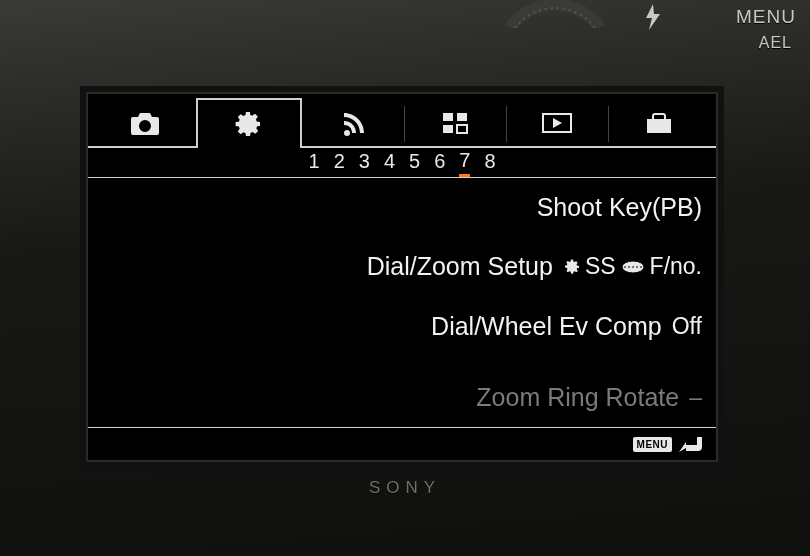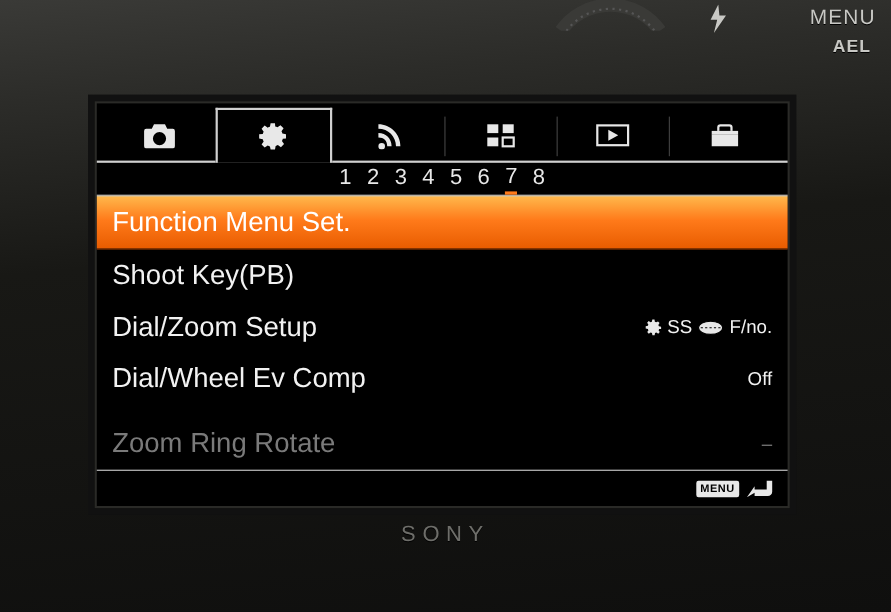--- a/index.html
+++ b/index.html
@@ -10,32 +10,33 @@
     font-family: -apple-system, "Helvetica Neue", Arial, sans-serif;
     overflow: hidden;
     position: relative;
   }
   
   
   .camera-body {
     position: absolute;
     inset: 0;
     background: linear-gradient(175deg, #3a3a37 0%, #2c2c29 15%, #181815 40%, #0f0f0e 100%);
+    text-align: right;
   }
   .body-label {
     position: absolute;
     color: #c8c8c4;
     font-size: 18px;
-    font-weight: 700;
+    font-weight: 400;
     letter-spacing: 1px;
     text-shadow: 0 1px 0 #000;
   }
   .label-menu { top: 6px; right: 14px; font-size: 19px; font-weight: 500; }
   .label-ael  { top: 34px; right: 18px; font-size: 16px; }
-  .label-sony { bottom: 58px; left: 50%; transform: translateX(-50%); color: #6e6e6a; font-size: 20px; letter-spacing: 6px; font-weight: 300; }
+  .label-sony { bottom: 58px; left: 50%; transform: translateX(-50%); color: #6e6e6a; font-size: 17px; letter-spacing: 6px; font-weight: 300; }
   .flash-icon { position: absolute; top: 4px; right: 148px; color: #c8c8c4; }
   .dial-arc { position: absolute; top: -2px; right: 205px; }
 
   
   .lcd {
     position: absolute;
     left: 86px;
     top: 92px;
     width: 632px;
     height: 370px;
@@ -117,21 +118,21 @@
   .menu-item.selected {
     background: linear-gradient(#ffb64a, #ff7a1a 45%, #e85c00);
     border-top: 1px solid #ffd38a;
     border-bottom: 1px solid #7a2e00;
     color: #fff;
   }
   .menu-item.disabled { color: #7a7a7a; margin-top: 12px; }
   .menu-label { flex: 1; white-space: nowrap; }
   .menu-value {
     color: #f2f2f2;
-    font-size: 17px;
+    font-size: 23px;
     display: flex;
     align-items: center;
     gap: 4px;
   }
   .menu-item.disabled .menu-value { color: #7a7a7a; }
 
   .footer {
     height: 32px;
     display: flex;
     align-items: center;
@@ -216,23 +217,20 @@
       <span class="page-num">2</span>
       <span class="page-num">3</span>
       <span class="page-num">4</span>
       <span class="page-num">5</span>
       <span class="page-num">6</span>
       <span class="page-num active">7</span>
       <span class="page-num">8</span>
     </div>
 
     <div class="menu-list">
-      <div class="menu-item selected">
-        <span class="menu-label">Function Menu Set.</span>
-      </div>
       <div class="menu-item">
         <span class="menu-label">Shoot Key(PB)</span>
       </div>
       <div class="menu-item">
         <span class="menu-label">Dial/Zoom Setup</span>
         <span class="menu-value">
           <svg width="18" height="18" viewBox="0 0 18 18" fill="#e8e8e8">
               <path d="M9 6a3 3 0 1 0 0 6 3 3 0 0 0 0-6zm7 4v-2l-2-.4a5 5 0 0 0-.5-1.2l1.1-1.7-1.4-1.4L11.5 4a5 5 0 0 0-1.2-.5L10 1.5H8l-.4 2a5 5 0 0 0-1.2.5L4.7 2.9 3.3 4.3l1.1 1.7A5 5 0 0 0 4 7.2L2 7.6v2l2 .4a5 5 0 0 0 .5 1.2l-1.1 1.7 1.4 1.4 1.7-1.1a5 5 0 0 0 1.2.5l.4 2h2l.4-2a5 5 0 0 0 1.2-.5l1.7 1.1 1.4-1.4-1.1-1.7a5 5 0 0 0 .5-1.2z"></path>
             </svg>
           <span>SS</span>

